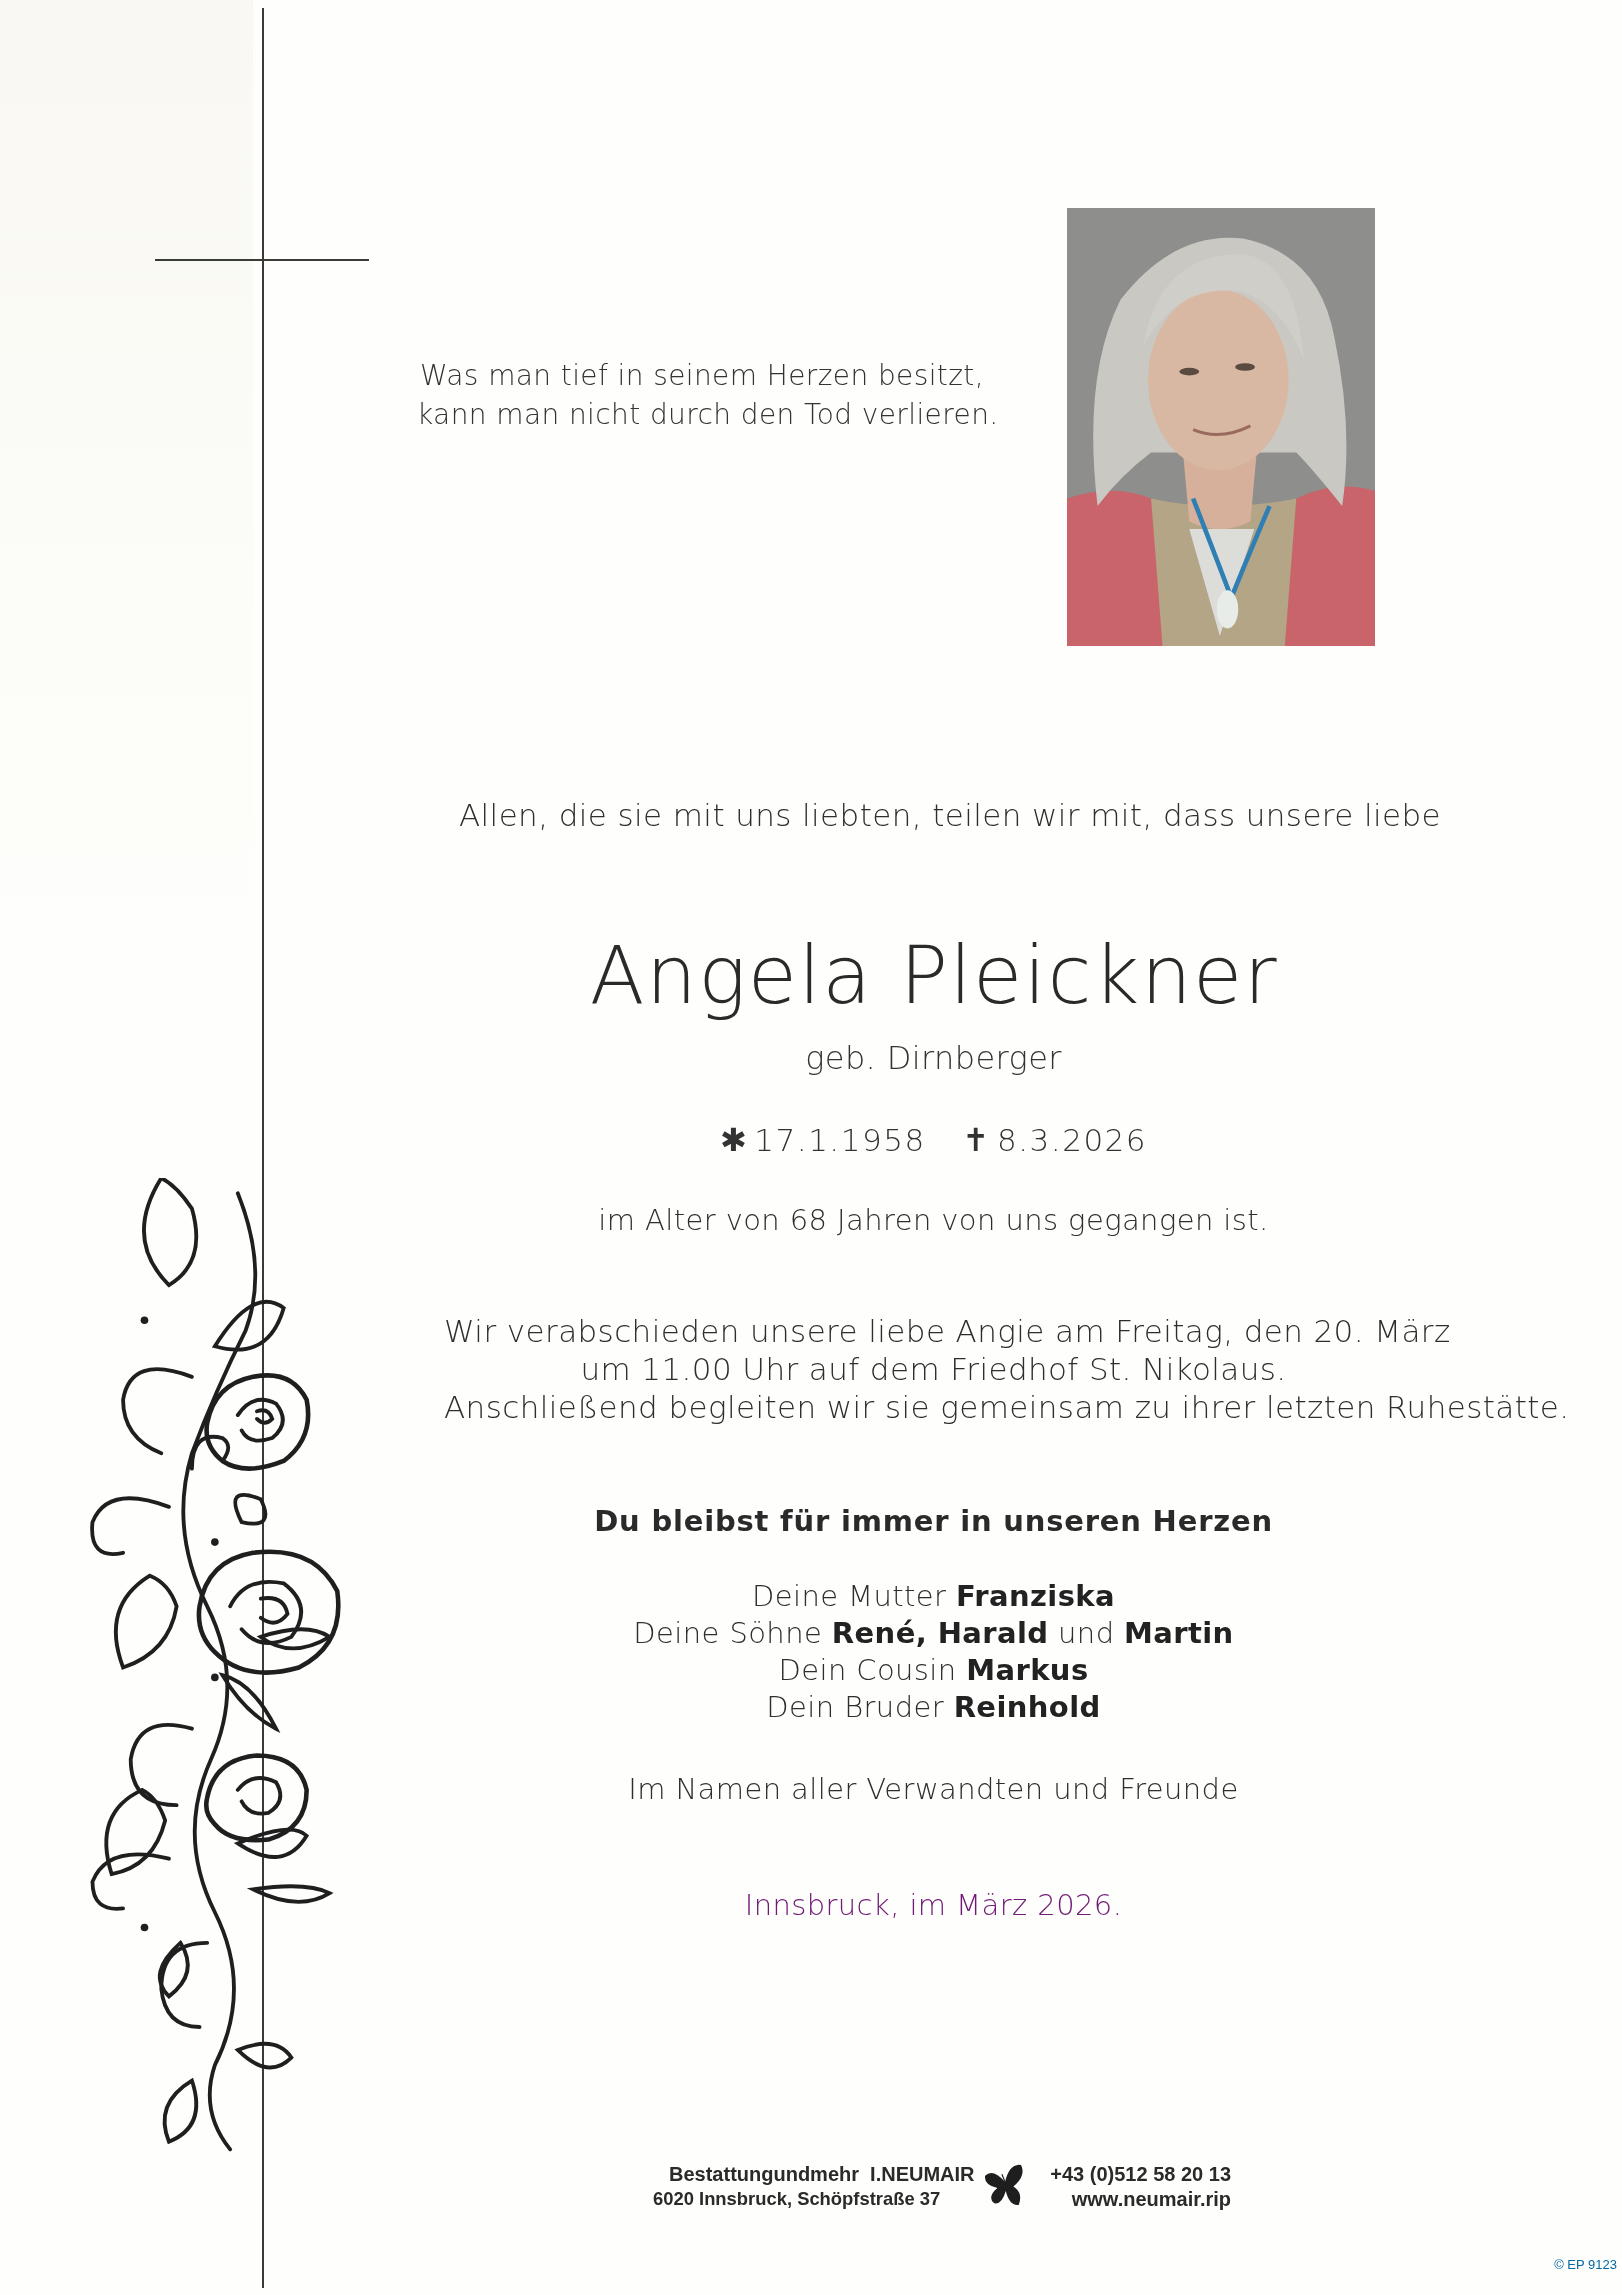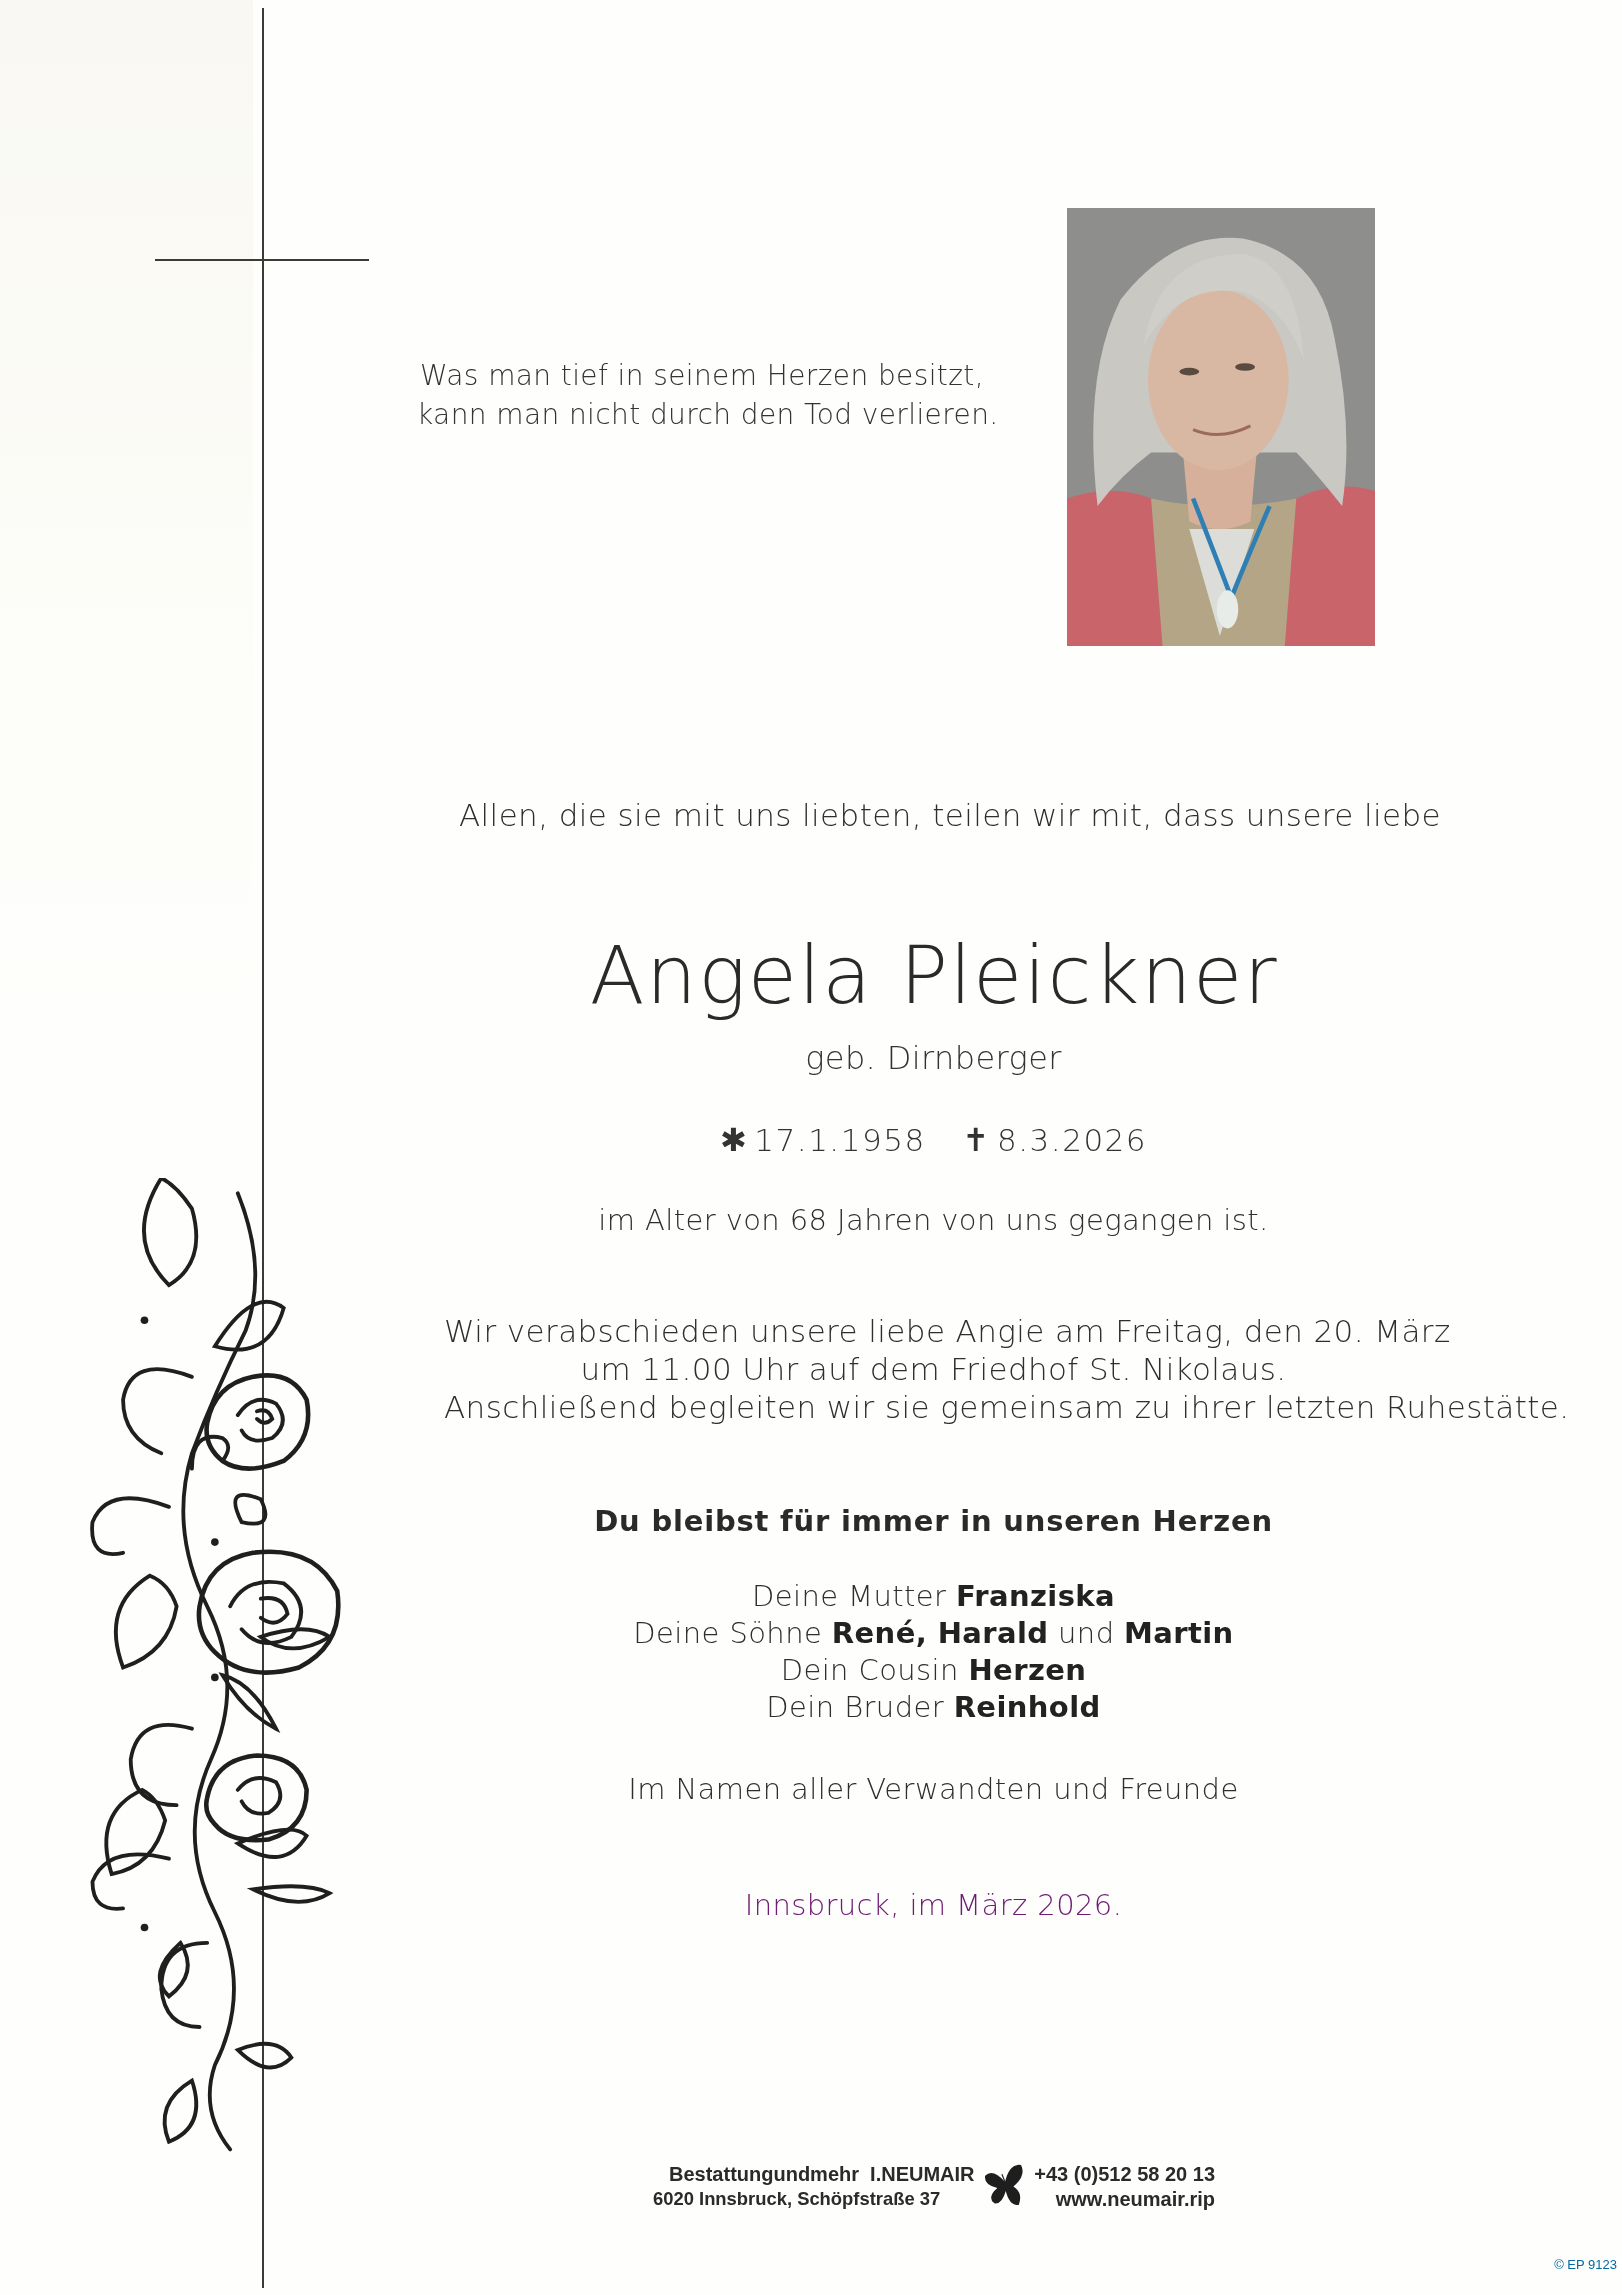--- a/index.html
+++ b/index.html
@@ -40,21 +40,21 @@
     .age-line { left: 459px; top: 1200px; width: 949px; font-size: 29px; line-height: 40px; color: #2e2e2e; }
     .ceremony { left: 444px; top: 1312px; width: 979px; font-size: 31px; line-height: 38px; color: #2e2e2e; }
     .closing-quote { left: 459px; top: 1500px; width: 949px; font-size: 29px; line-height: 43px; font-weight: bold; color: #2a2a2a; letter-spacing: 0.8px; }
     .family { left: 459px; top: 1578px; width: 949px; font-size: 29px; line-height: 37px; color: #2e2e2e; }
     .family b { font-weight: bold; color: #222; }
     .on-behalf { left: 459px; top: 1769px; width: 949px; font-size: 29px; line-height: 40px; color: #2e2e2e; }
     .place-date { left: 459px; top: 1885px; width: 949px; font-size: 29px; line-height: 40px; color: #701a75; }
     .footer-left { position: absolute; left: 653px; top: 2162px; font-family: "Liberation Sans", sans-serif; color: #2a2a2a; }
     .footer-left .line1 { font-size: 20px; font-weight: bold; line-height: 24.5px; }
     .footer-left .line2 { font-size: 18.4px; font-weight: bold; line-height: 24.5px; }
-    .footer-right { position: absolute; right: 408px; top: 2162px; font-family: "Liberation Sans", sans-serif; text-align: right; color: #2a2a2a; margin-left: 33px; }
+    .footer-right { position: absolute; right: 392px; top: 2162px; font-family: "Liberation Sans", sans-serif; text-align: right; color: #2a2a2a; margin-left: 33px; }
     .footer-right .line1 { font-size: 20px; font-weight: bold; line-height: 24.5px; }
     .footer-right .line2 { font-size: 20px; font-weight: bold; line-height: 24.5px; }
     .butterfly { position: absolute; left: 979px; top: 2159px; width: 52px; height: 52px; }
     .copyright { position: absolute; right: 6px; top: 2257px; font-family: Liberation Sans, sans-serif; font-size: 13px; color: #0369a1; }
     .ornament { position: absolute; left: 77px; top: 1178px; width: 291px; height: 979px; }
   </style>
 </head>
 <body>
 
 <div class="paper-tint"></div>
@@ -119,21 +119,21 @@
 <div class="text-block closing-quote">Du bleibst für immer in unseren Herzen</div>
 
 <div class="text-block family light">
   <div>
     <span>Deine Mutter </span><b>Franziska</b>
   </div>
   <div>
     <span>Deine Söhne </span><b>René</b><b>, </b><b>Harald</b><span> und </span><b>Martin</b>
   </div>
   <div>
-    <span>Dein Cousin </span><b>Herzen</b>
+    <span>Dein Cousin </span><b>Markus</b>
   </div>
   <div>
     <span>Dein Bruder </span><b>Reinhold</b>
   </div>
 </div>
 
 <div class="text-block on-behalf light">Im Namen aller Verwandten und Freunde</div>
 
 <div class="text-block place-date light">Innsbruck, im März 2026.</div>
 

